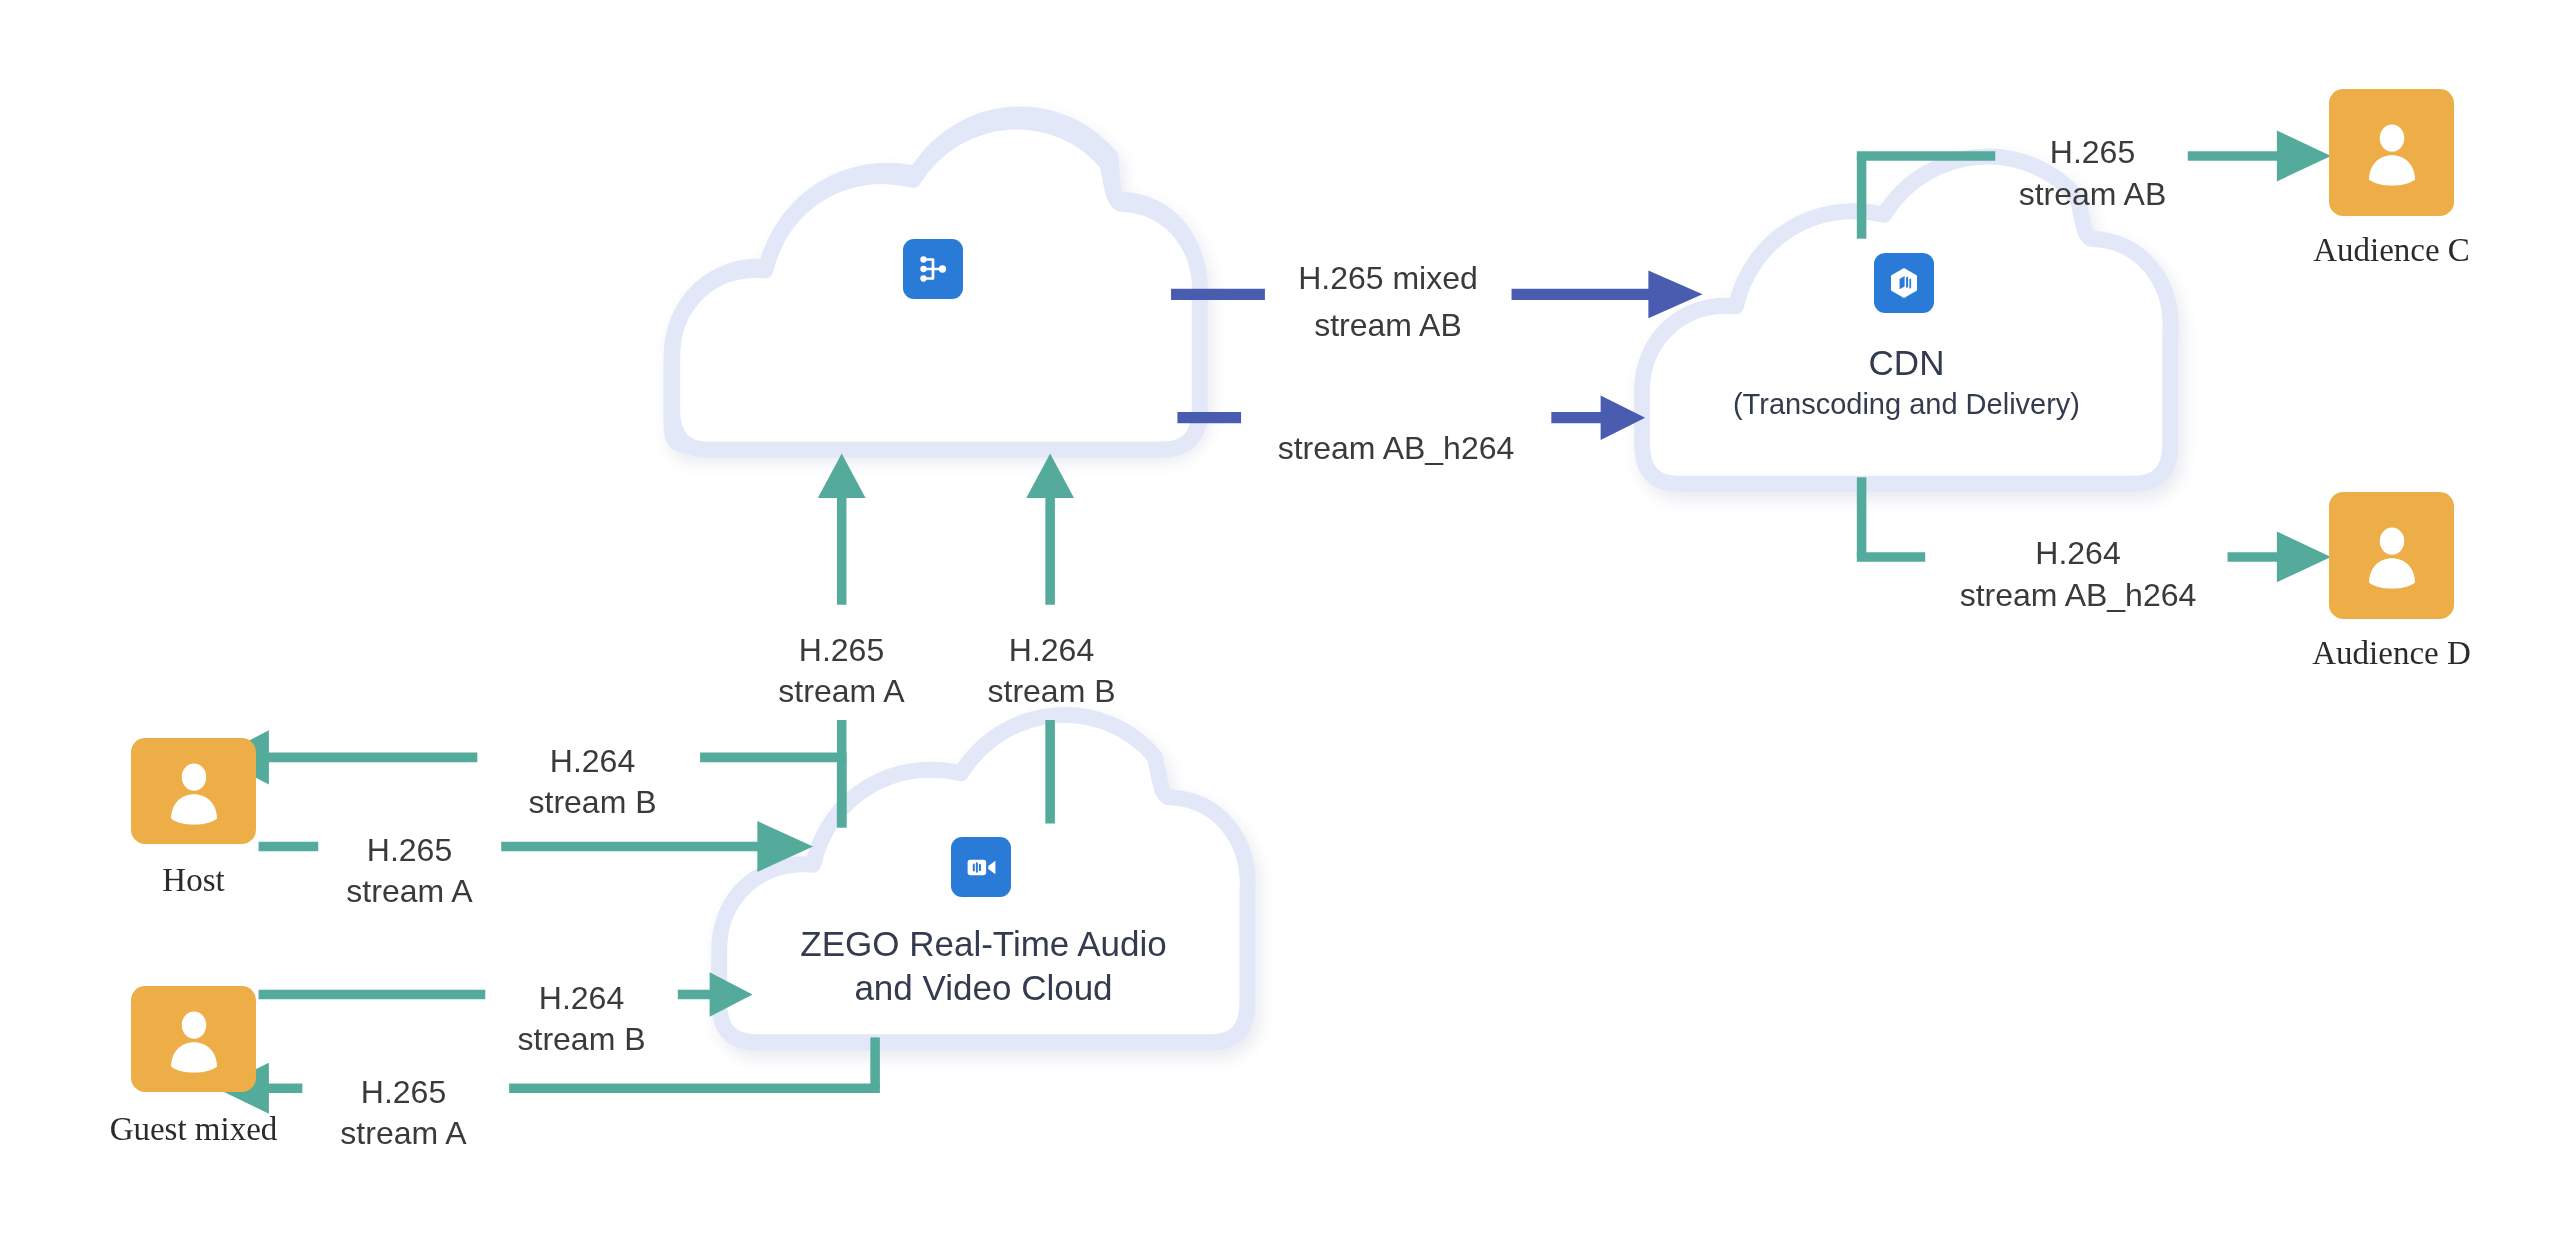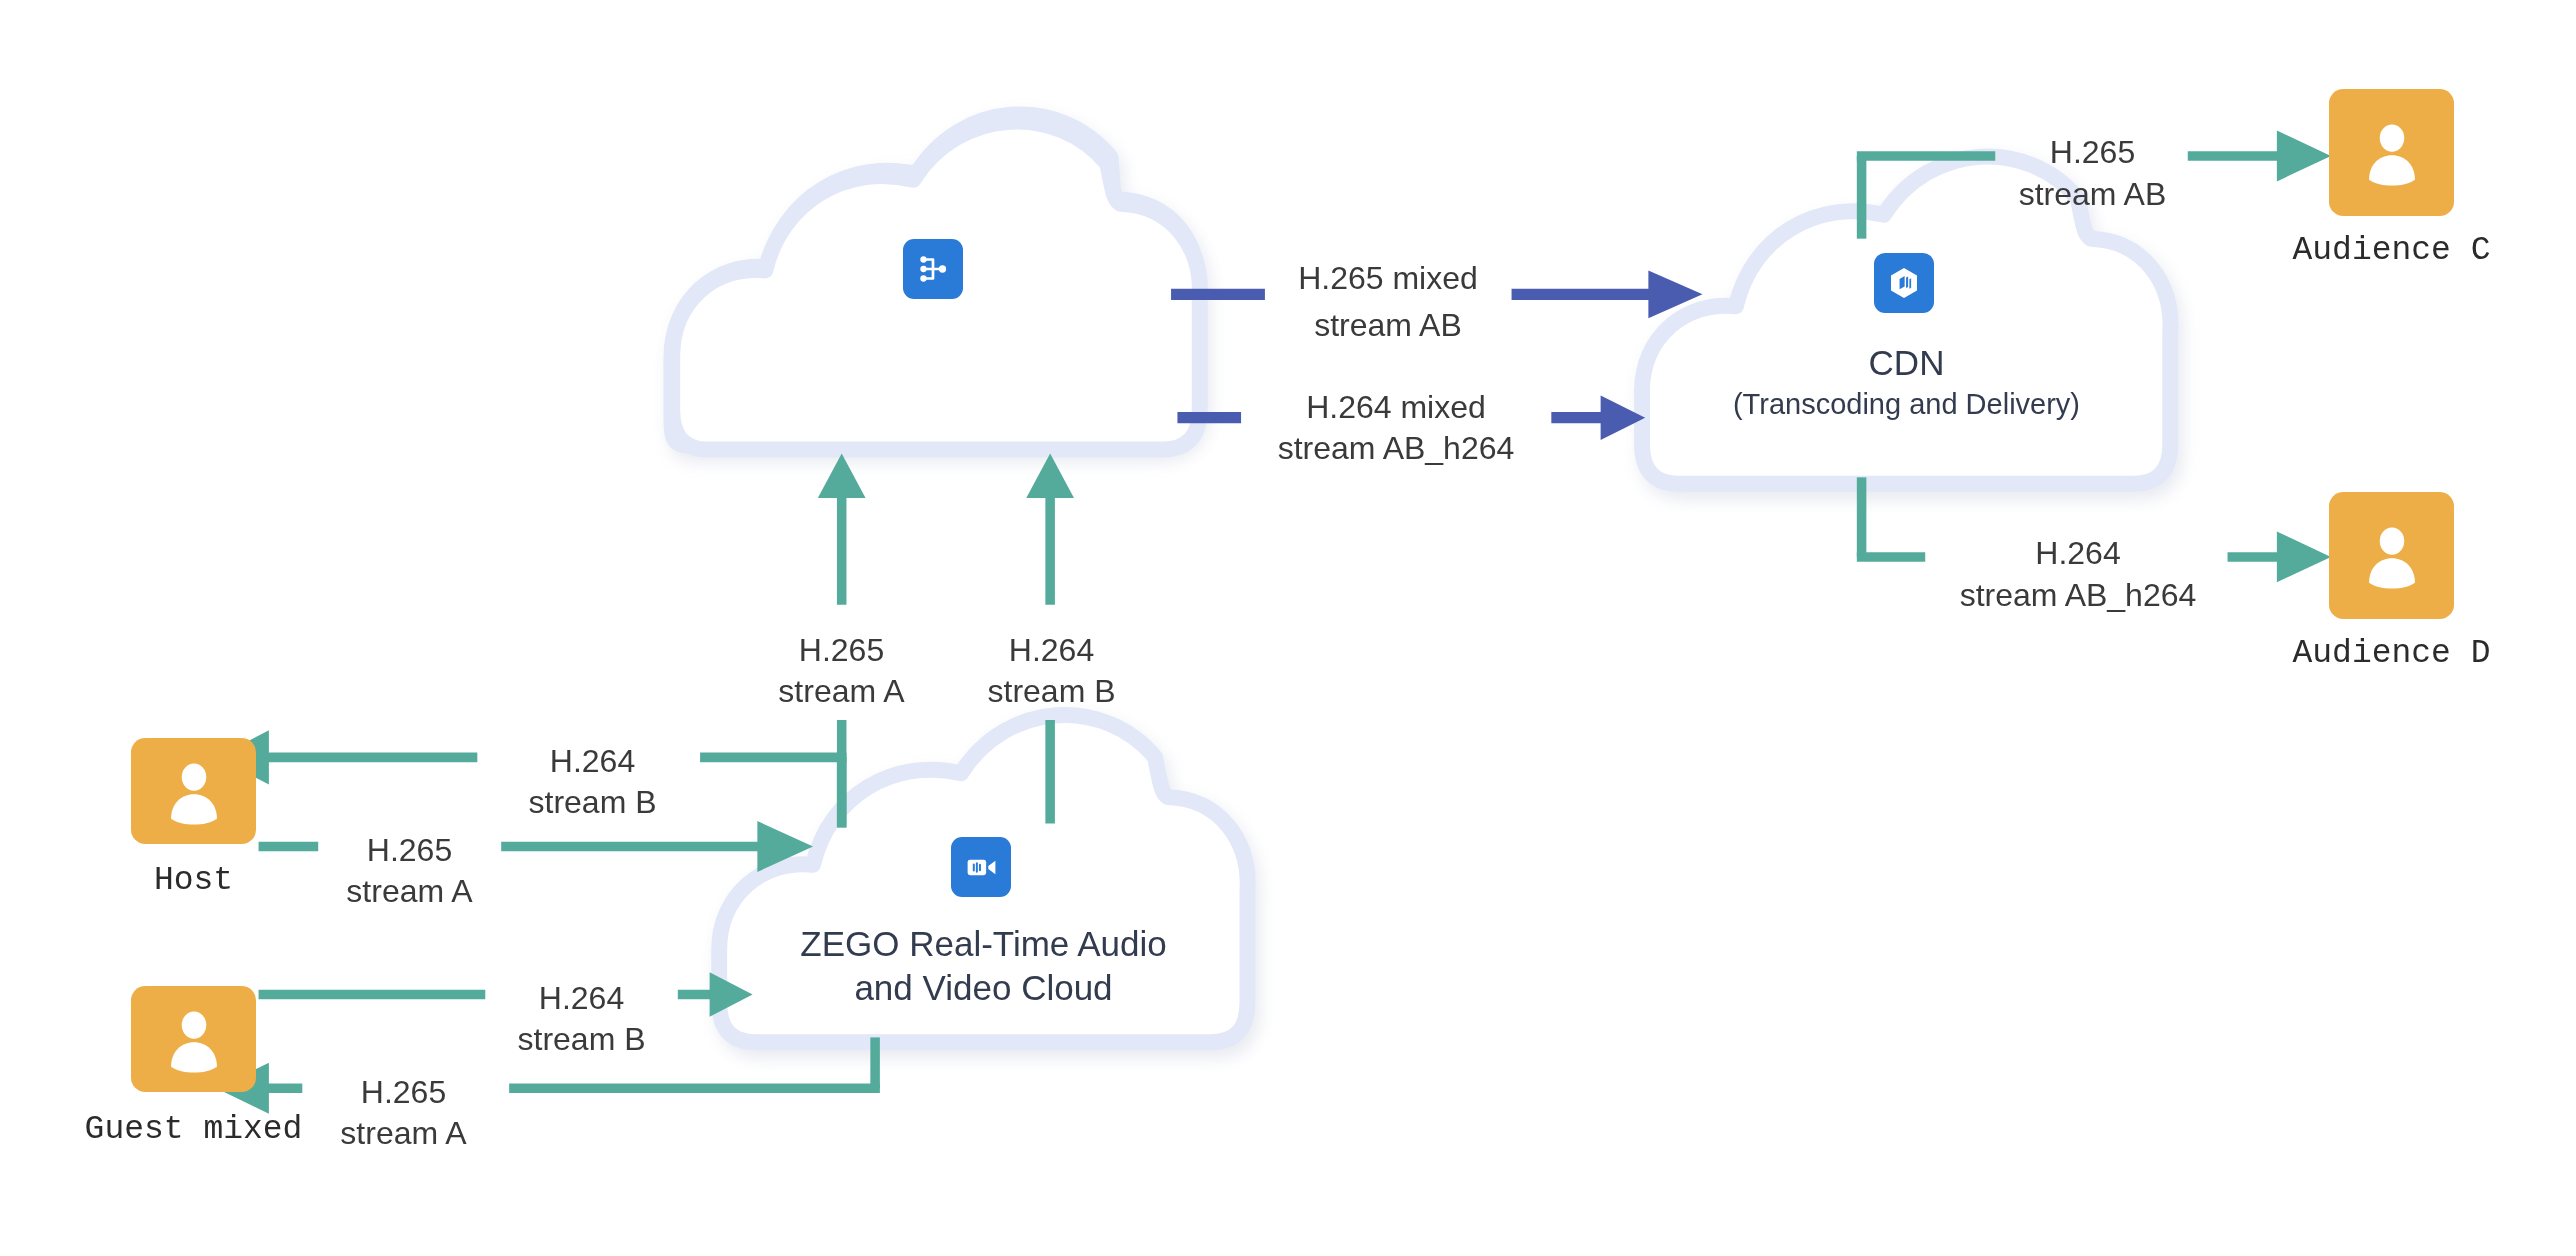--- a/index.html
+++ b/index.html
@@ -49,21 +49,21 @@
     line-height: 1.22;
   }
   .cloud-title.small {
     font-size: 29px;
   }
   .person-label {
     position: absolute;
     text-align: center;
     color: #2b2b2b;
     font-size: 33px;
-    font-family: Liberation Mono, monospace;
+    font-family: Liberation Serif, serif;
     white-space: pre;
   }
   .icon-badge {
     position: absolute;
     background: #2a7bd8;
     border-radius: 11px;
     display: flex;
     align-items: center;
     justify-content: center;
   }
@@ -272,21 +272,20 @@
     <svg width="64" height="73" viewBox="0 0 24 26" aria-hidden="true">
       <ellipse cx="12" cy="7.6" rx="4.6" ry="5.1" fill="#ffffff"></ellipse>
       <path d="M3.4 23.2 C3.4 17.4 7.3 14.0 12 14.0 C16.7 14.0 20.6 17.4 20.6 23.2 C18.2 24.8 15.3 25.4 12 25.4 C8.7 25.4 5.8 24.8 3.4 23.2 Z" fill="#ffffff"></path>
     </svg>
   </div>
   <div class="person-label" style="left:2264px; top:635px; width:255px;">Audience D</div>
 
   <div class="edge-label" style="left:1249px; top:237px; width:278px;">H.265 mixed</div>
   <div class="edge-label" style="left:1249px; top:284px; width:278px;">stream AB</div>
 
-  <div class="edge-label" style="left:1229px; top:366px; width:334px;">H.264 mixed</div>
   <div class="edge-label" style="left:1229px; top:407px; width:334px;">stream AB_h264</div>
 
   <div class="edge-label" style="left:722px; top:609px; width:239px;">H.265</div>
   <div class="edge-label" style="left:722px; top:650px; width:239px;">stream A</div>
 
   <div class="edge-label" style="left:932px; top:609px; width:239px;">H.264</div>
   <div class="edge-label" style="left:932px; top:650px; width:239px;">stream B</div>
 
   <div class="edge-label" style="left:477px; top:720px; width:231px;">H.264</div>
   <div class="edge-label" style="left:477px; top:761px; width:231px;">stream B</div>

